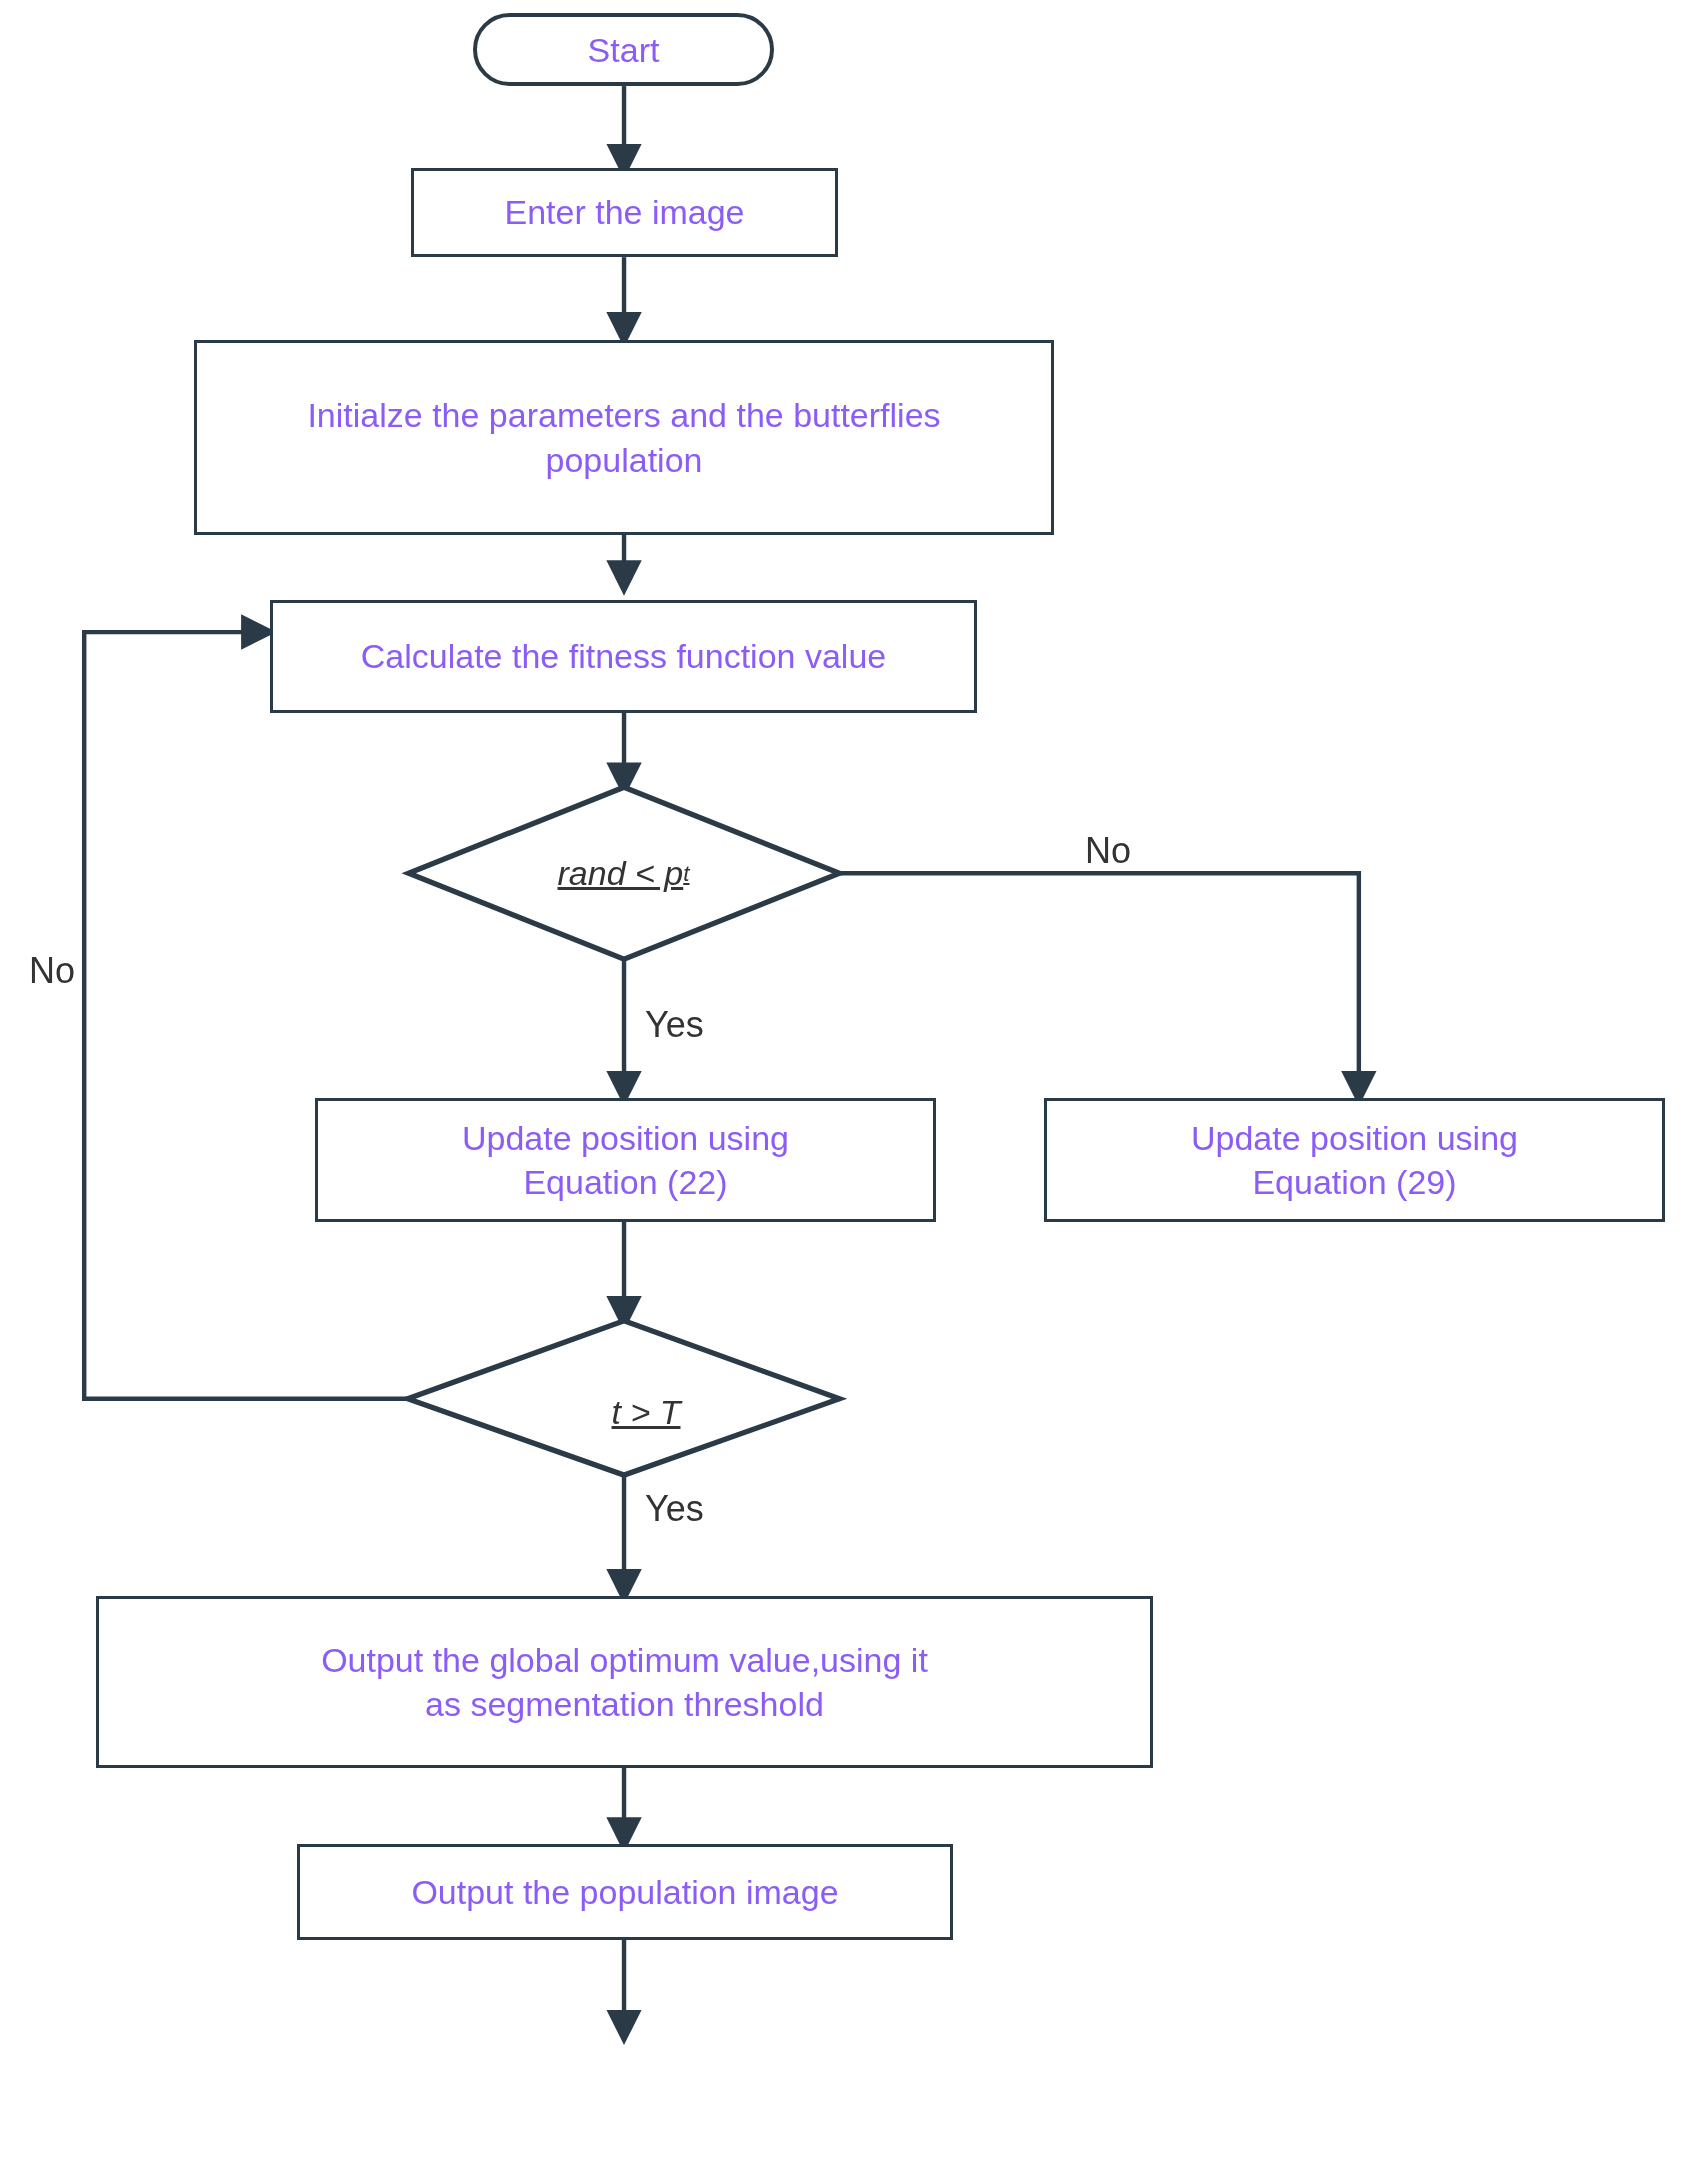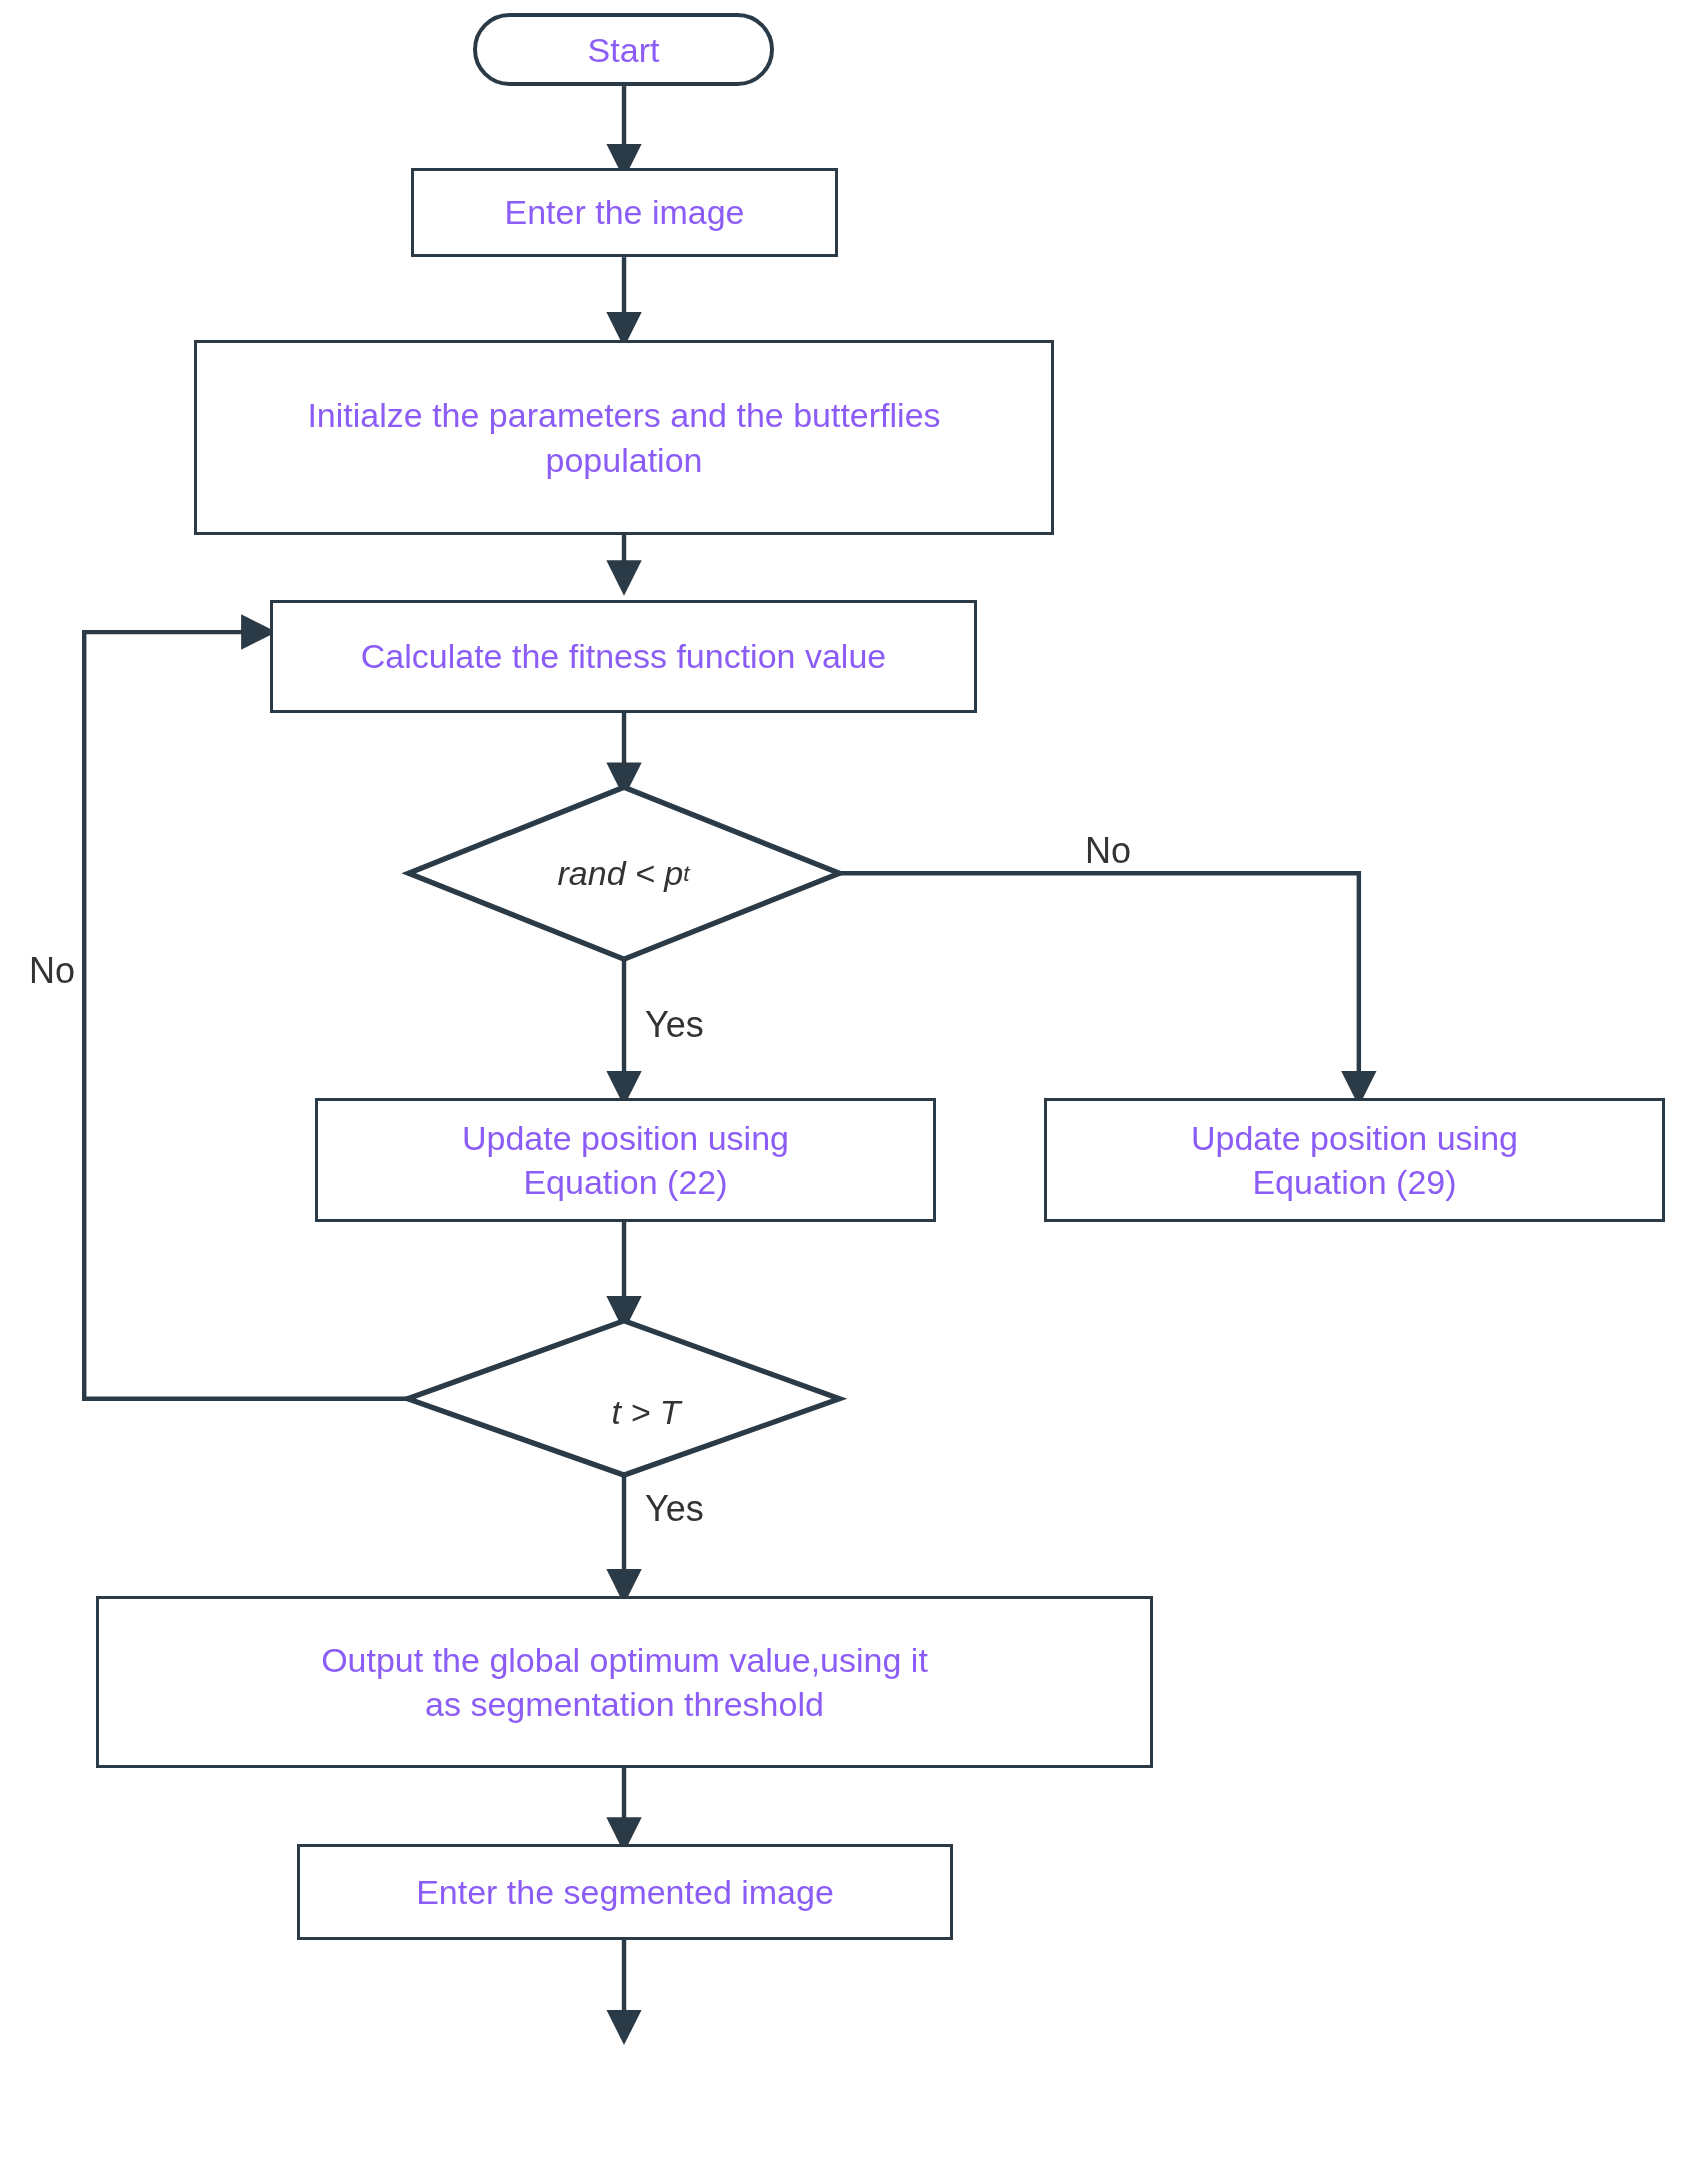--- a/index.html
+++ b/index.html
@@ -46,20 +46,21 @@
   }
   
   .diamond-label{
     position:absolute;
     display:flex;
     align-items:center;
     justify-content:center;
     text-align:center;
     font-style:italic;
     color:#333333;
+    text-decoration:underline;
   }
   .edge-label{
     position:absolute;
     color:#333333;
     white-space:nowrap;
   }
   .f36{font-size:36px;}
   .f38{font-size:34px;}
   .sub{
     font-size:0.66em;
@@ -145,21 +146,21 @@
   <div class="diamond-label f38" style="left:522px;top:1365px;width:248px;height:67px;align-items:flex-end;">
     <span>t &gt; T</span>
   </div>
 
   <div class="node rect" style="left:96px;top:1596px;width:1057px;height:172px;">
     <span class="label f38">Output the global optimum value,using it
 as segmentation threshold</span>
   </div>
 
   <div class="node rect" style="left:297px;top:1844px;width:656px;height:96px;">
-    <span class="label f38">Enter the segmented image</span>
+    <span class="label f38">Output the population image</span>
   </div>
 
 
   <div class="edge-label f36" style="left:1085px;top:830px;">No</div>
 
   <div class="edge-label f36" style="left:645px;top:1004px;">Yes</div>
 
   <div class="edge-label f36" style="left:29px;top:950px;">No</div>
 
   <div class="edge-label f36" style="left:645px;top:1488px;">Yes</div>

